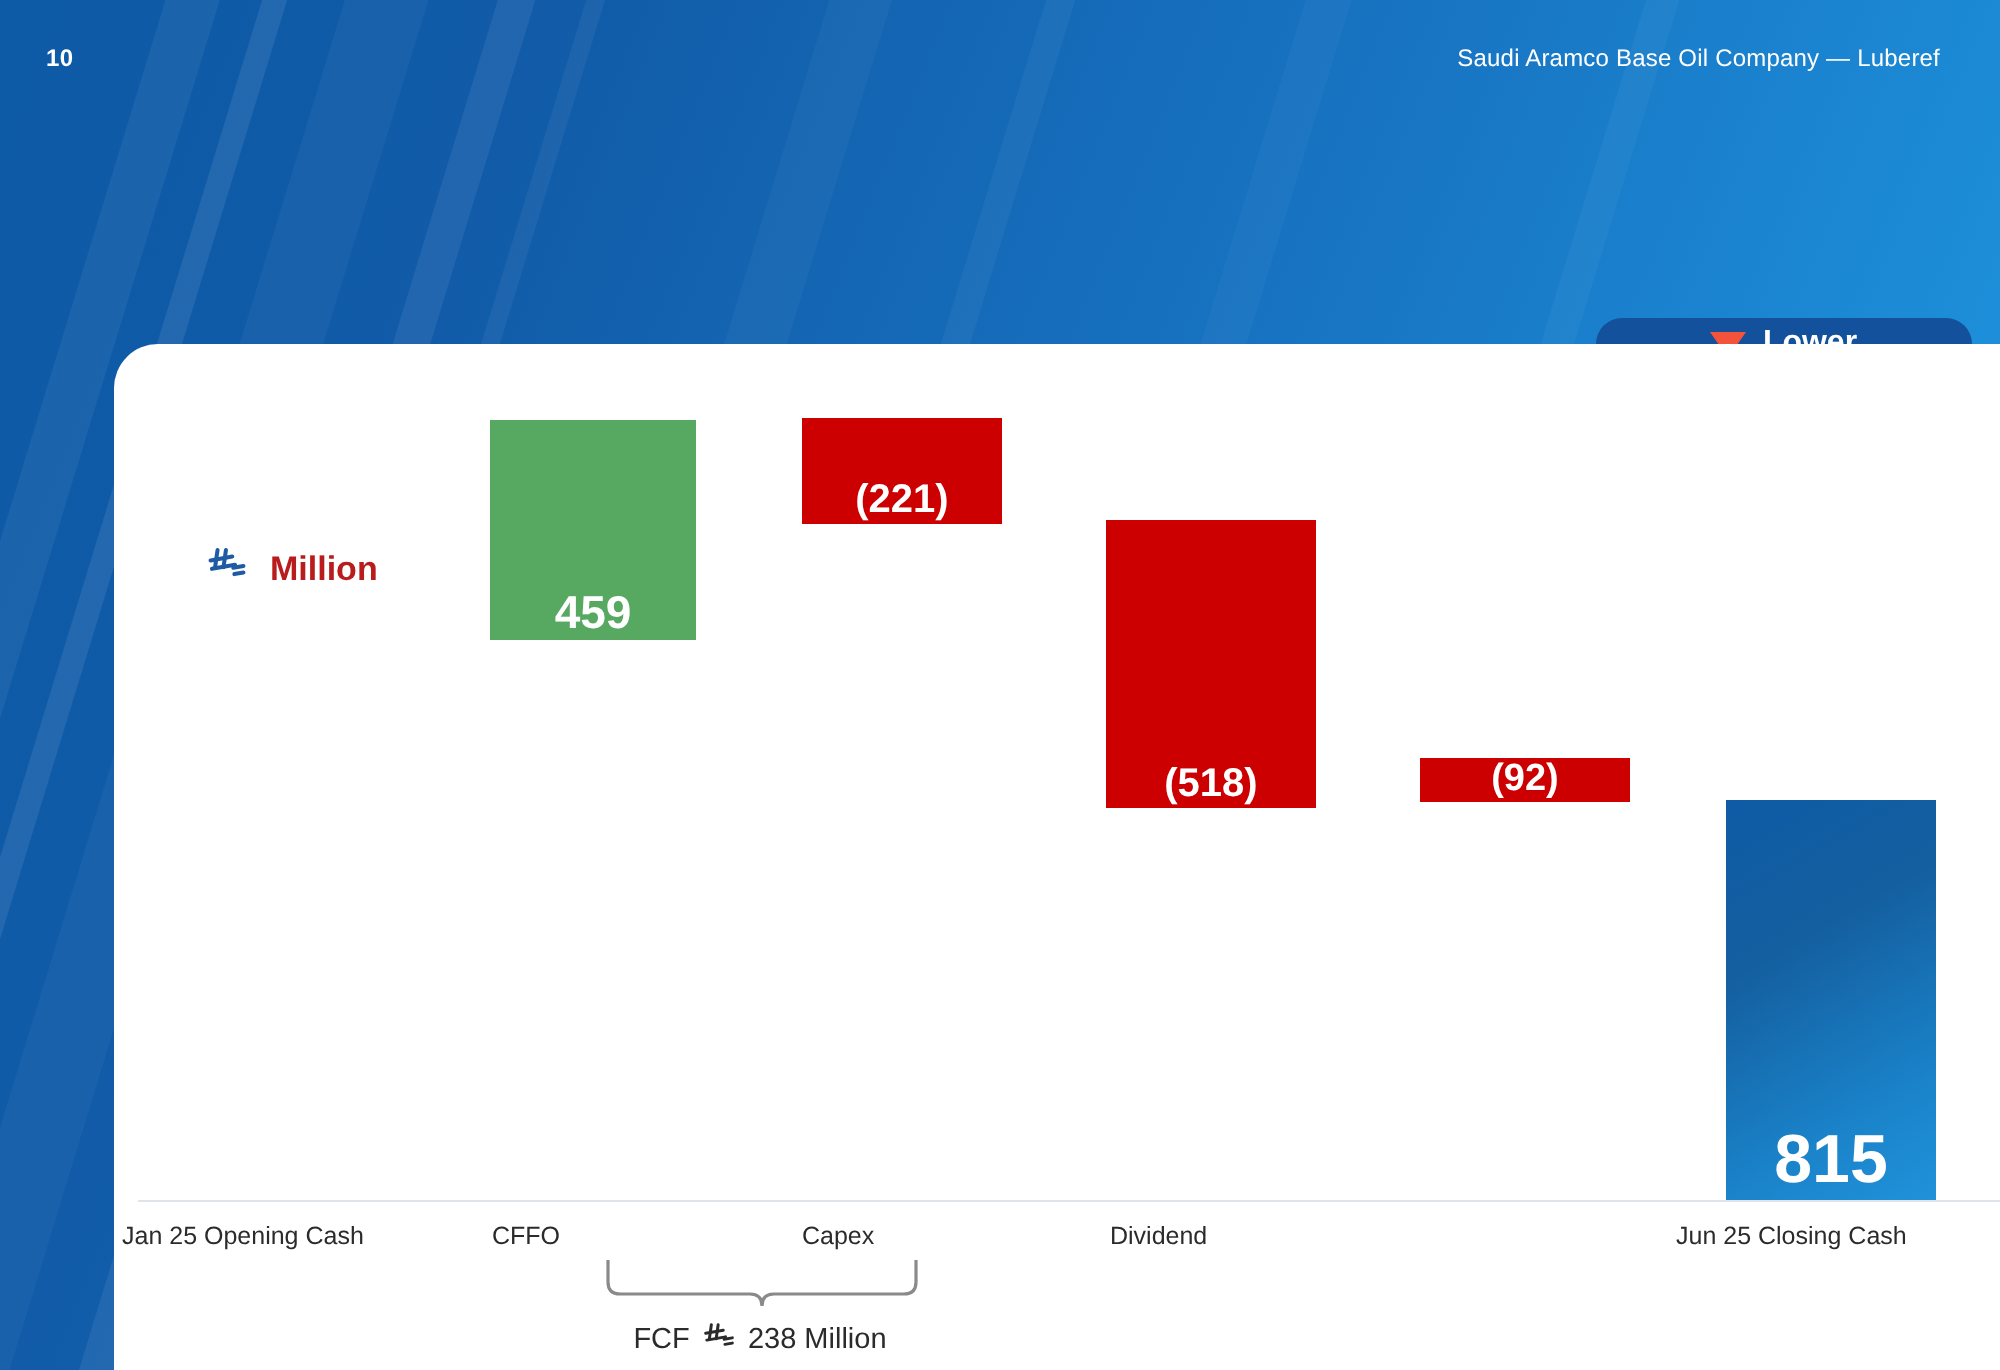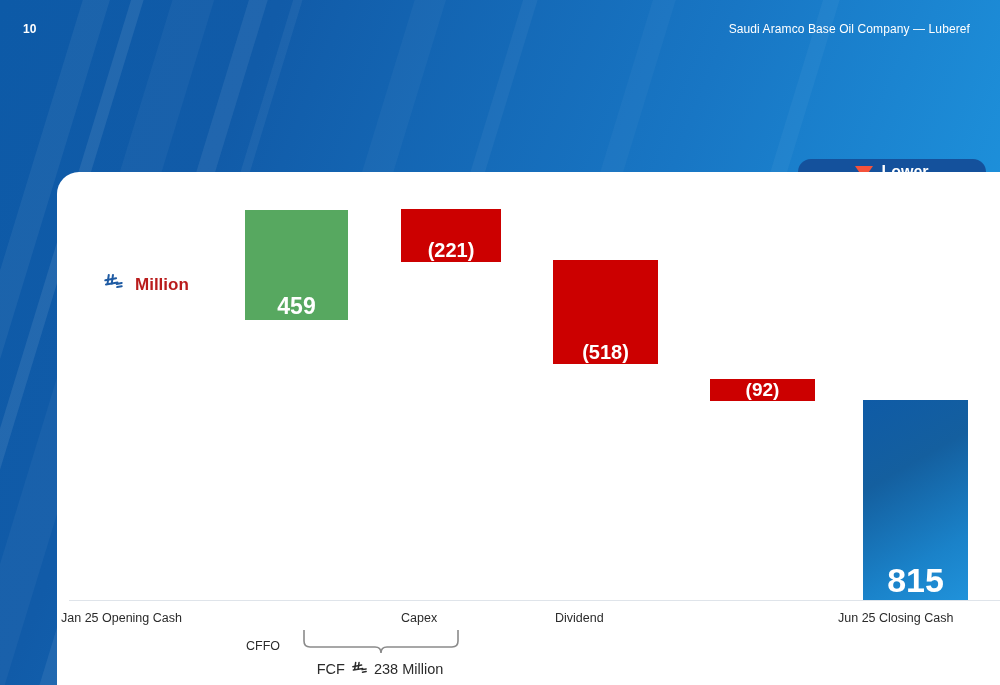--- a/index.html
+++ b/index.html
@@ -275,38 +275,38 @@
 
 
       <div class="bar green" style="left:188px; top:38px; width:103px; height:110px; font-size:23px;">
         <span class="bar-label">459</span>
       </div>
 
       <div class="bar red" style="left:344px; top:37px; width:100px; height:53px; font-size:20px;">
         <span class="bar-label">(221)</span>
       </div>
 
-      <div class="bar red" style="left:496px; top:88px; width:105px; height:104px; font-size:20px;">
+      <div class="bar red" style="left:496px; top:88px; width:105px; height:144px; font-size:20px;">
         <span class="bar-label">(518)</span>
       </div>
 
       <div class="bar red" style="left:653px; top:207px; width:105px; height:22px; font-size:19px;">
         <span class="bar-label">(92)</span>
       </div>
 
       <div class="bar blue-close" style="left:806px; top:228px; width:105px; height:200px; font-size:34px;">
         <span class="bar-label">815</span>
       </div>
 
       <div class="axis-line"></div>
     </div>
   </div>
 
   <div class="cat-label" style="left:61px; top:610px; width:160px;">Jan 25 Opening Cash</div>
-  <div class="cat-label" style="left:246px; top:610px; width:100px;margin-top:28px;">CFFO</div>
+  <div class="cat-label" style="left:246px; top:610px; width:100px;">CFFO</div>
   <div class="cat-label" style="left:401px; top:610px; width:100px;">Capex</div>
   <div class="cat-label" style="left:555px; top:610px; width:100px;">Dividend</div>
   <div class="cat-label" style="left:838px; top:610px; width:155px;">Jun 25 Closing Cash</div>
 
   <div class="brace">
     <svg width="156" height="26" viewBox="0 0 156 26" aria-hidden="true">
       <path d="M1 1 V12 Q1 18 7 18 H72 Q78 18 78 24 Q78 18 84 18 H149 Q155 18 155 12 V1" fill="none" stroke="#8a8a8a" stroke-width="1.6"></path>
     </svg>
   </div>
 

